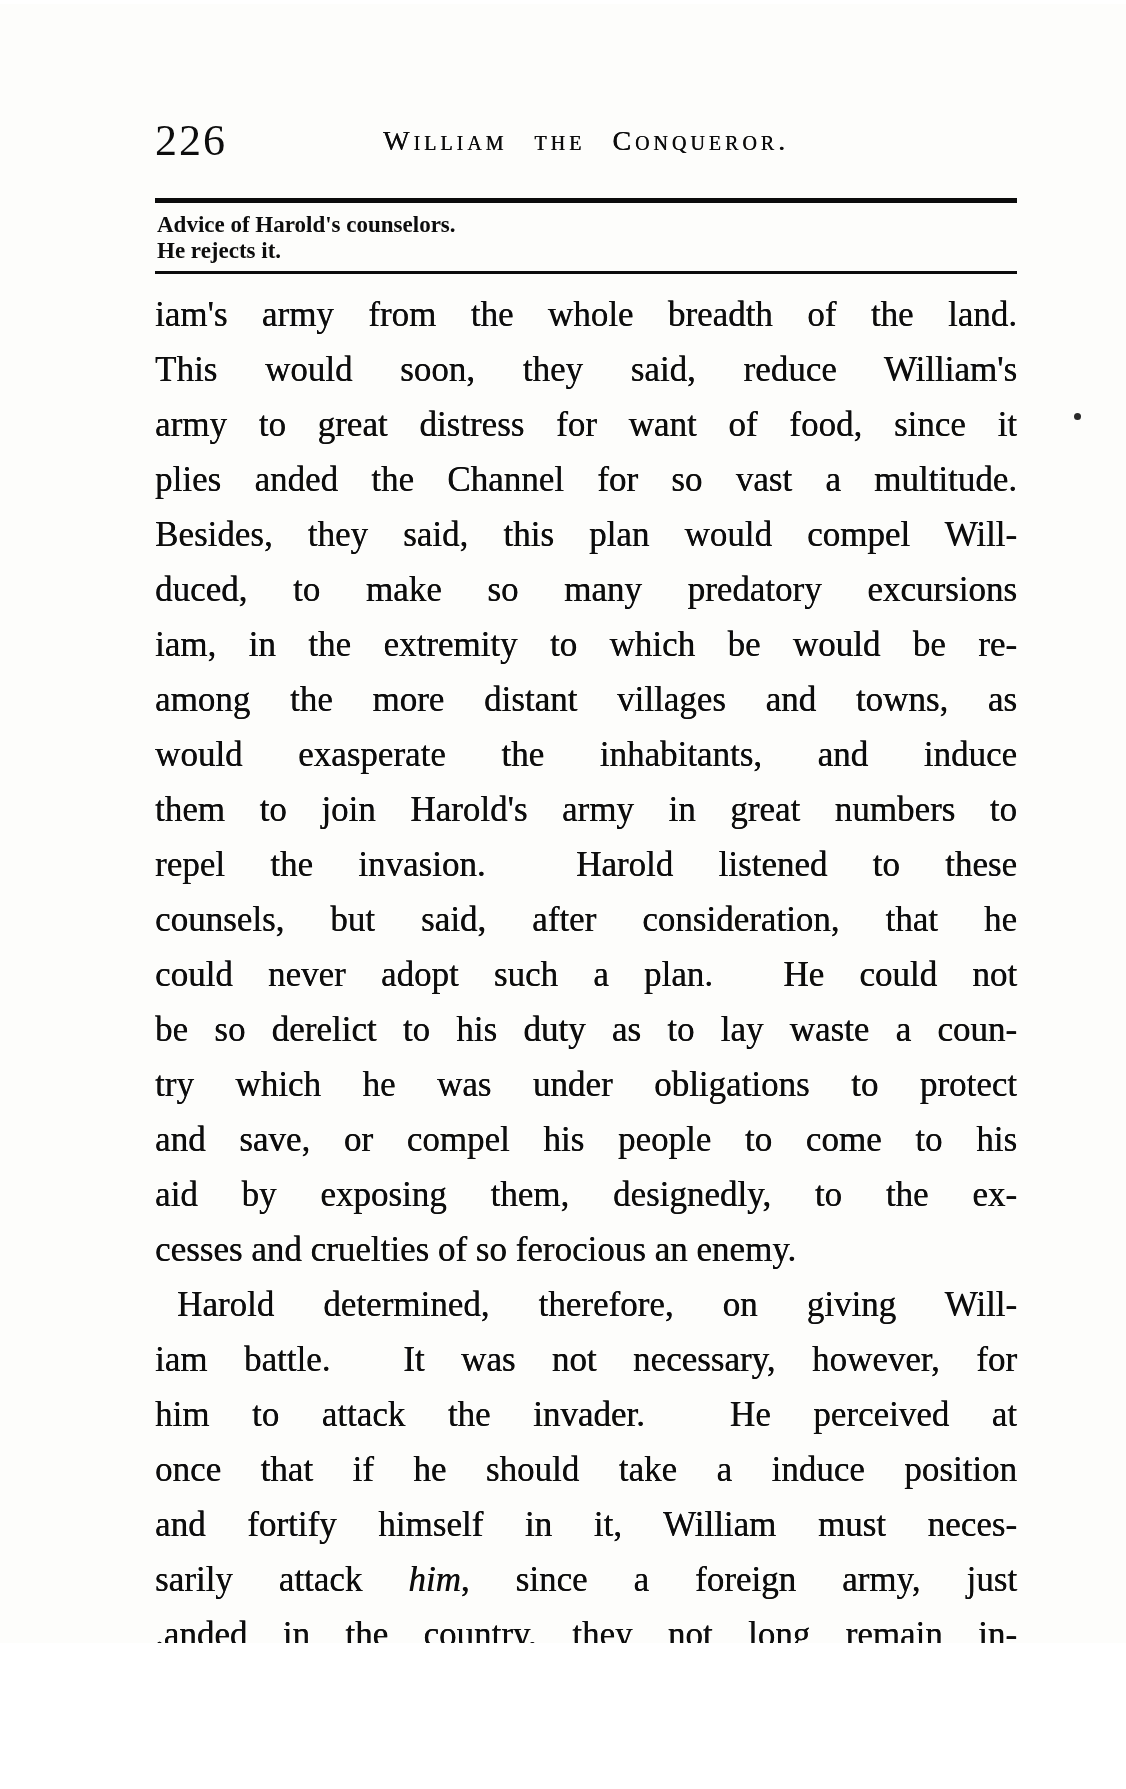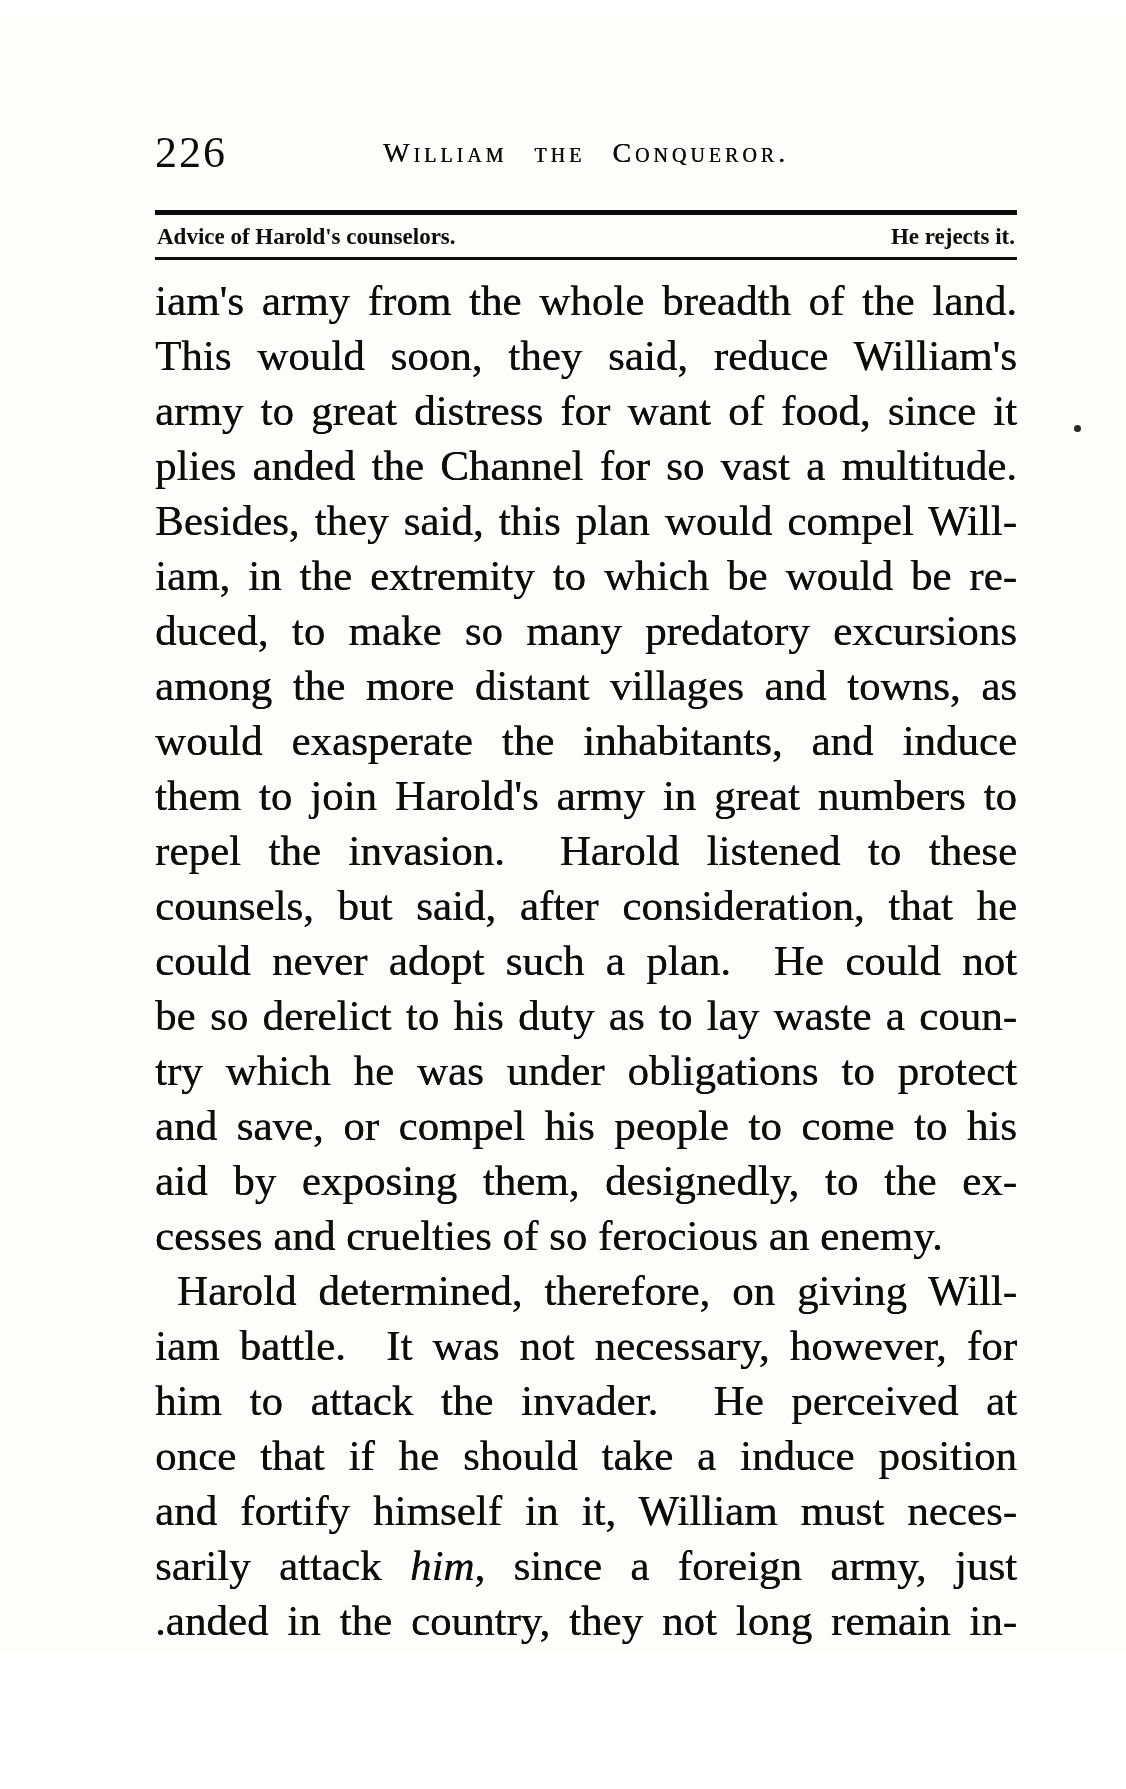--- a/index.html
+++ b/index.html
@@ -1,20 +1,20 @@
 <!DOCTYPE html>
 <html style="--paper: #fdfdfb; --ink: #0d0d0d;"><head>
 <meta charset="utf-8">
 <style>
   html, body { margin: 0; padding: 0; background: #ffffff; }
   .page {
     position: relative;
     width: 1126px;
     height: 1639px;
-    margin: 16px auto;
+    margin: 4px auto;
     background: var(--paper, #fdfdfb);
     color: var(--ink, #0d0d0d);
     font-family: "Liberation Serif", "DejaVu Serif", serif;
     overflow: hidden;
   }
   .content {
     position: absolute;
     left: 155px;
     top: 108px;
     width: 862px;
@@ -44,24 +44,25 @@
   .rule { background: #0c0c0c; }
   .rule.thick { height: 5px; margin-top: 24px; }
   .rule.thin  { height: 3px; }
   .subheader {
     display: flex;
     justify-content: space-between;
     align-items: flex-start;
     font-weight: bold;
     font-size: 23px;
     padding: 9px 2px 7px 2px;
+    flex-direction: column;
   }
   .bodytext {
     margin-top: 13px;
-    font-size: 43px;
+    font-size: 35px;
     line-height: 55px;
     text-shadow: 0.35px 0 0 currentColor;
   }
   .line {
     white-space: pre-wrap;
     text-align: justify;
   }
   .line.j { text-align-last: justify; }
   .line.ind { text-indent: 22px; }
   .speck {
@@ -92,22 +93,22 @@
 
     <div class="rule thin"></div>
 
     <div class="bodytext">
         <div>
           <div class="line j">iam's army from the whole breadth of the land.</div>
           <div class="line j">This would soon, they said, reduce William's</div>
           <div class="line j">army to great distress for want of food, since it</div>
           <div class="line j">plies anded the Channel for so vast a multitude.</div>
           <div class="line j">Besides, they said, this plan would compel Will-</div>
+          <div class="line j">duced, to make so many predatory excursions</div>
           <div class="line j">iam, in the extremity to which be would be re-</div>
-          <div class="line j">duced, to make so many predatory excursions</div>
           <div class="line j">among the more distant villages and towns, as</div>
           <div class="line j">would exasperate the inhabitants, and induce</div>
           <div class="line j">them to join Harold's army in great numbers to</div>
           <div class="line j">repel the invasion.  Harold listened to these</div>
           <div class="line j">counsels, but said, after consideration, that he</div>
           <div class="line j">could never adopt such a plan.  He could not</div>
           <div class="line j">be so derelict to his duty as to lay waste a coun-</div>
           <div class="line j">try which he was under obligations to protect</div>
           <div class="line j">and save, or compel his people to come to his</div>
           <div class="line j">aid by exposing them, designedly, to the ex-</div>

